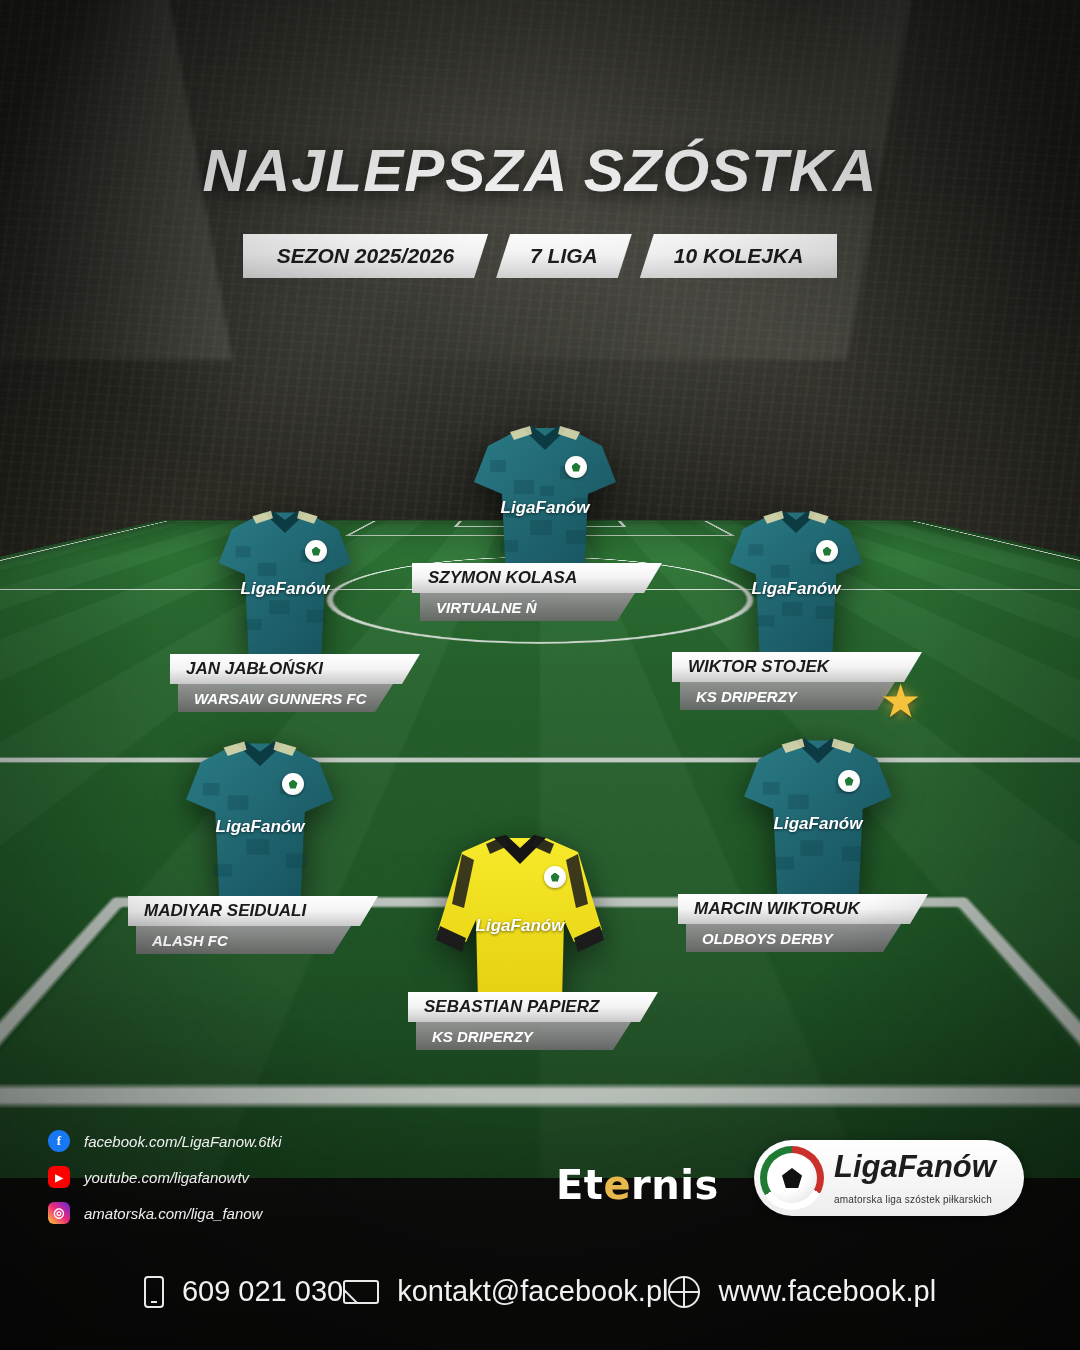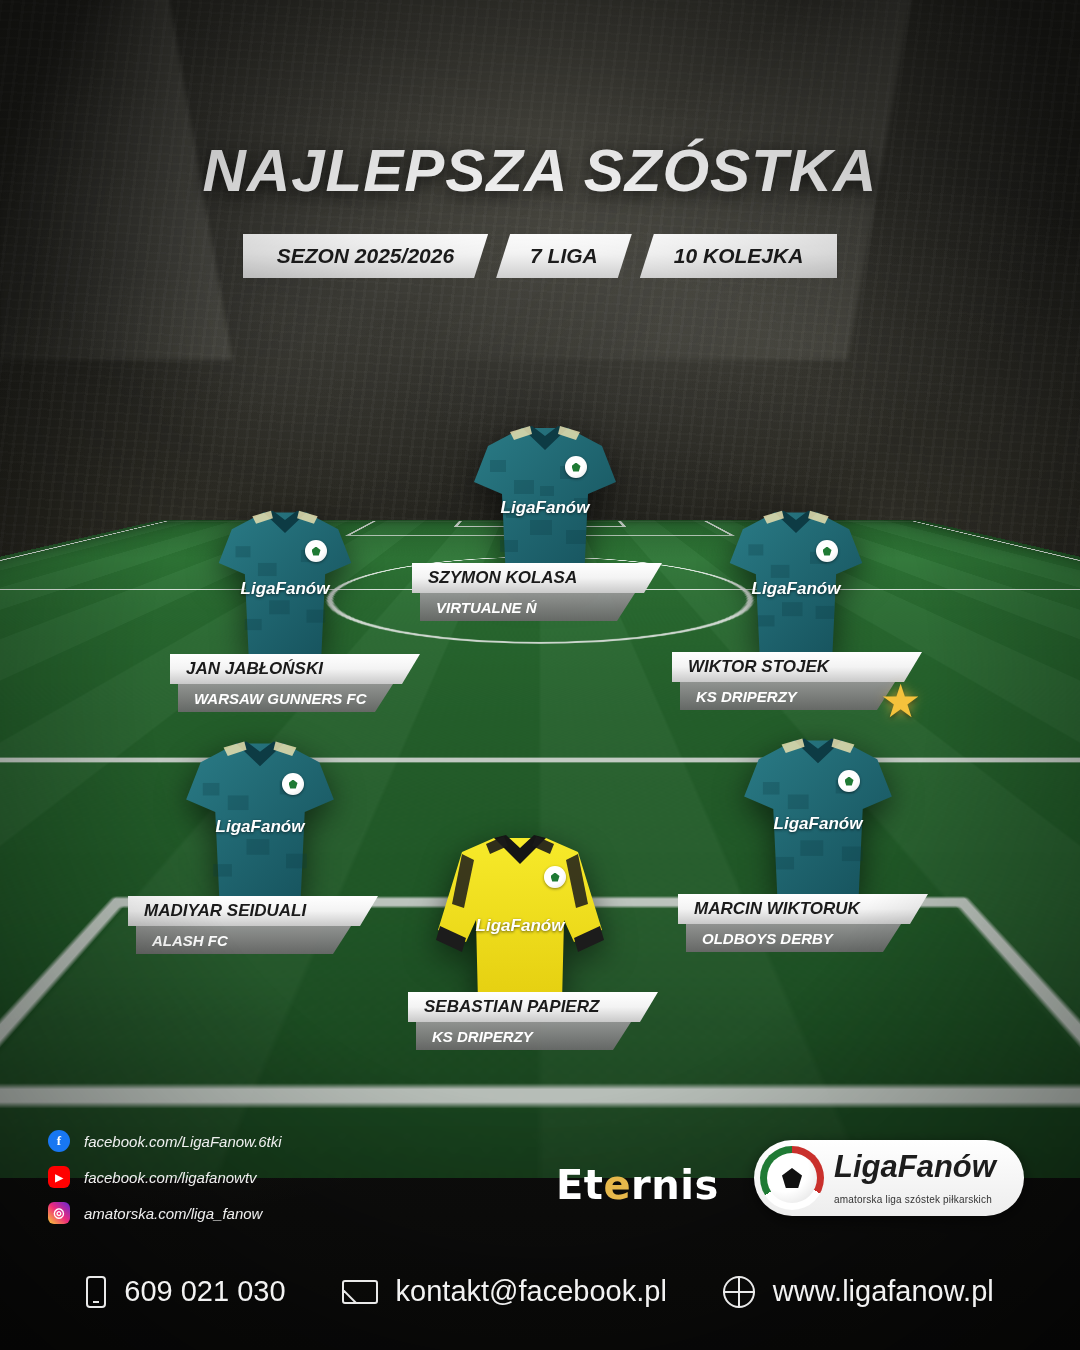--- a/index.html
+++ b/index.html
@@ -236,21 +236,21 @@
     clip-path: polygon(50% 0, 100% 38%, 81% 100%, 19% 100%, 0 38%);
   }
   .lf-logo .wordmark { margin-left: 10px; }
   .lf-logo .wordmark .w1 {
     font-size: 31px; font-weight: bold; font-style: italic; color: #1d1d1d; line-height: 1;
   }
   .lf-logo .wordmark .w2 { font-size: 10px; color: #333; letter-spacing: .2px; margin-top: 12px; }
 
   .contacts {
     position: absolute; left: 0; right: 0; bottom: 42px;
-    display: flex; align-items: center; justify-content: center; gap: 56px;
+    display: flex; align-items: center; justify-content: center; 
   }
   .contact { display: flex; align-items: center; gap: 18px; }
   .contact .ctxt { font-size: 29px; color: #f2f2f2; }
 
   .phone-ic {
     width: 20px; height: 32px; border: 2px solid #e9e9e9; border-radius: 4px;
     position: relative;
   }
   .phone-ic::after {
     content: ""; position: absolute; left: 50%; bottom: 3px; width: 6px; height: 2px;
@@ -477,21 +477,21 @@
       <div class="social">
         <div class="sicon fb">
             <span>f</span>
           </div>
         <div class="txt">facebook.com/LigaFanow.6tki</div>
       </div>
       <div class="social">
         <div class="sicon yt">
             <span>▶</span>
           </div>
-        <div class="txt">facebook.com/ligafanowtv</div>
+        <div class="txt">youtube.com/ligafanowtv</div>
       </div>
       <div class="social">
         <div class="sicon ig">
             <span>◎</span>
           </div>
         <div class="txt">amatorska.com/liga_fanow</div>
       </div>
     </div>
 
     <div class="eternis"><span>Et</span><span class="dot">e</span><span>rnis</span></div>
@@ -510,17 +510,17 @@
       <div class="contact">
         <div class="phone-ic"></div>
         <div class="ctxt">609 021 030</div>
       </div>
       <div class="contact">
         <div class="mail-ic"></div>
         <div class="ctxt">kontakt@facebook.pl</div>
       </div>
       <div class="contact">
         <div class="globe-ic"></div>
-        <div class="ctxt">www.ligafanow.pl</div>
+        <div class="ctxt">www.facebook.pl</div>
       </div>
     </div>
   </div>
 </div>
 
 </body></html>

